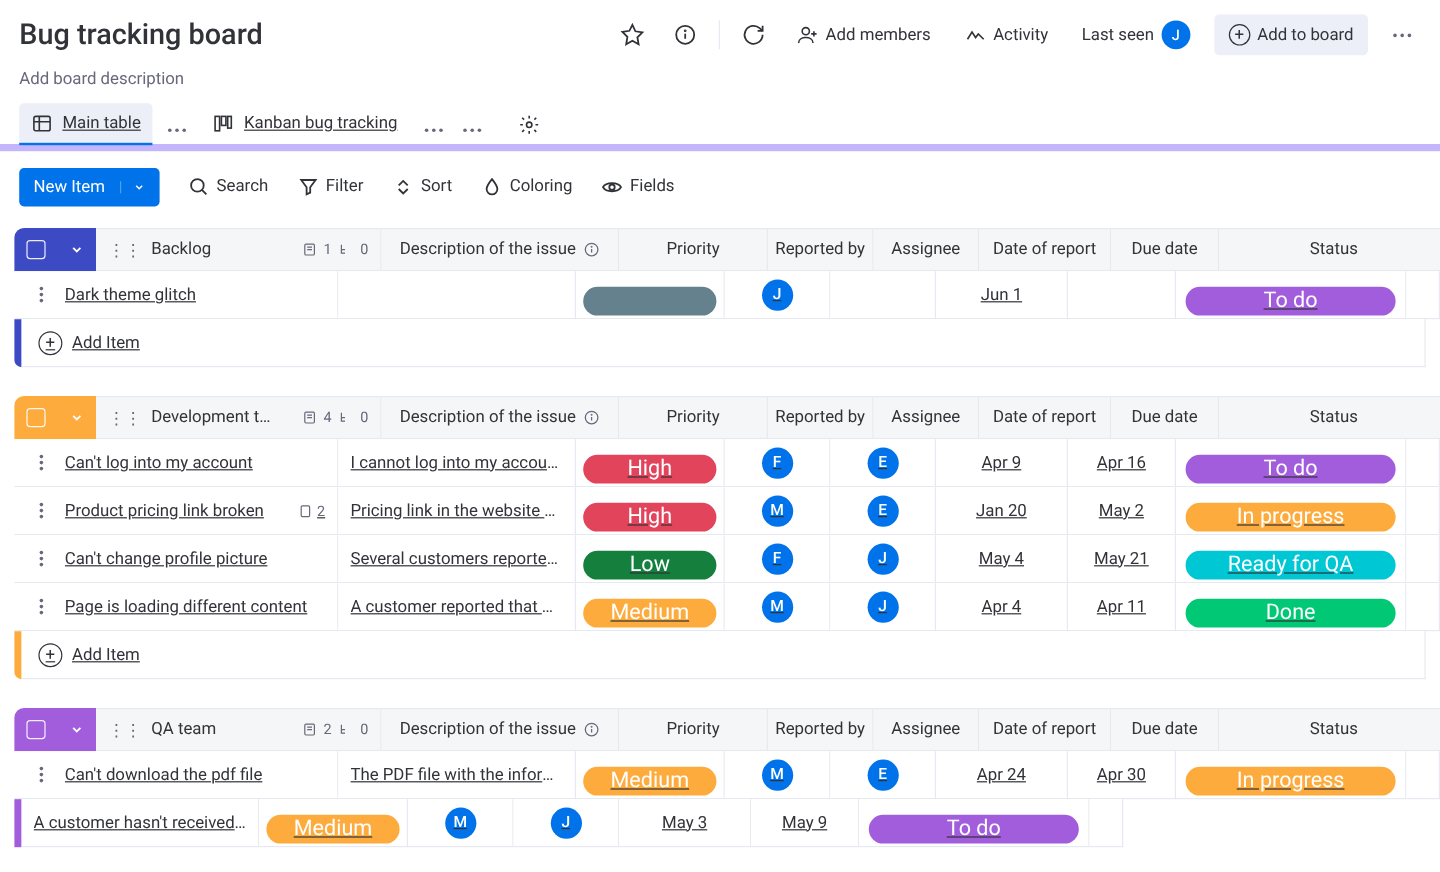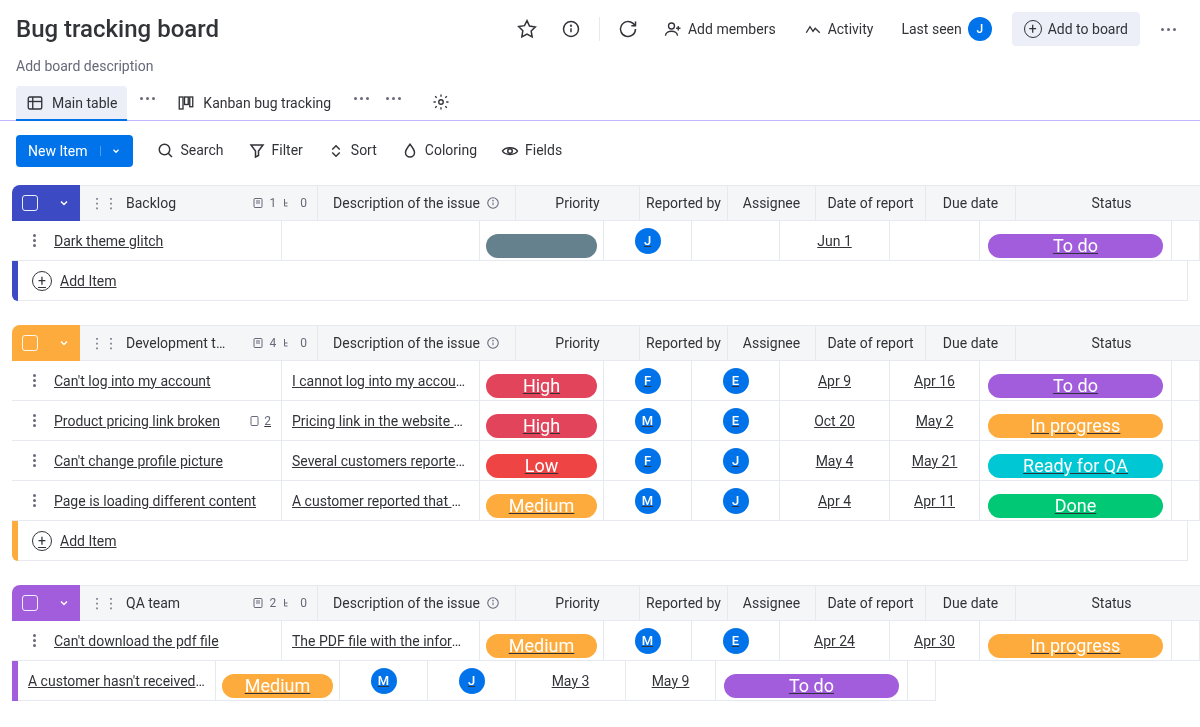--- a/index.html
+++ b/index.html
@@ -5,21 +5,21 @@
 * { box-sizing: border-box; margin: 0; padding: 0; }
 body { font-family: -apple-system, BlinkMacSystemFont, "Segoe UI", Roboto, sans-serif; font-size: 14px; color: #323338; background: #fff; width: 1200px; }
 .header { display: flex; align-items: center; padding: 12px 16px; gap: 12px; }
 .title { font-size: 24px; font-weight: 500; flex-shrink: 0; }
 .spacer { flex: 1; }
 .icon-btn { width: 32px; height: 32px; display: flex; align-items: center; justify-content: center; cursor: pointer; border-radius: 4px; }
 .hdr-action { display: flex; align-items: center; gap: 6px; cursor: pointer; padding: 4px 8px; border-radius: 4px; }
 .avatar { width: 24px; height: 24px; border-radius: 50%; background: #0073ea; color: #fff; display: flex; align-items: center; justify-content: center; font-size: 12px; font-weight: 500; }
 .add-board-btn { display: flex; align-items: center; gap: 6px; background: #eceef8; padding: 8px 12px; border-radius: 4px; cursor: pointer; }
 .desc-link { color: #676879; font-size: 14px; padding: 0 16px 12px; cursor: pointer; }
-.tabs { display: flex; align-items: flex-start; gap: 8px; padding: 0 16px; border-bottom: 1px solid #c4b5fd; }
+.tabs { display: flex; align-items: flex-end; gap: 8px; padding: 0 16px; border-bottom: 6px solid #c4b5fd; text-decoration: underline; }
 .tab { display: flex; align-items: center; gap: 8px; padding: 8px 10px; cursor: pointer; border-radius: 4px 4px 0 0; position: relative; }
 .tab.active { background: #eceef8; }
 .tab.active::after { content: ""; position: absolute; bottom: -1px; left: 0; right: 0; height: 2px; background: #0073ea; }
 .tab-more { width: 24px; height: 24px; display: flex; align-items: center; justify-content: center; cursor: pointer; }
 .toolbar { display: flex; align-items: center; gap: 24px; padding: 14px 16px; }
 .new-item-btn { background: #0073ea; color: #fff; padding: 8px 12px; border-radius: 4px; display: flex; align-items: center; gap: 8px; cursor: pointer; font-weight: 400; }
 .new-item-btn .chev { border-left: 1px solid rgba(255,255,255,0.3); padding-left: 10px; margin-left: 4px; }
 .tool { display: flex; align-items: flex-start; gap: 6px; cursor: pointer; }
 .groups { padding: 4px 12px; }
 .group { margin-bottom: 24px; }
@@ -414,21 +414,21 @@
         </div>
       <div class="cell cell-pri">
           <div class="badge" style="background:#e2445c">High</div>
         </div>
       <div class="cell cell-rep">
           <div class="person" style="background:#0073ea">M</div>
         </div>
       <div class="cell cell-asn">
           <div class="person" style="background:#0073ea">E</div>
         </div>
-      <div class="cell cell-date">Oct 20</div>
+      <div class="cell cell-date">Jan 20</div>
       <div class="cell cell-due">May 2</div>
       <div class="cell cell-stat">
           <div class="badge" style="background:#fdab3d">In progress</div>
         </div>
       <div class="cell cell-end"></div>
     </div>
       <div class="row">
       <div class="row-accent"></div>
       <div class="cell cell-name" style="flex-basis:270px">
         <div class="row-menu">
@@ -438,21 +438,21 @@
               <span></span>
             </div>
           </div>
         <span class="cell-name-txt">Can't change profile picture</span>
 
       </div>
       <div class="cell cell-desc">
           <span>Several customers reported n…</span>
         </div>
       <div class="cell cell-pri">
-          <div class="badge" style="background:#ef4444">Low</div>
+          <div class="badge" style="background:#15803d">Low</div>
         </div>
       <div class="cell cell-rep">
           <div class="person" style="background:#0073ea">F</div>
         </div>
       <div class="cell cell-asn">
           <div class="person" style="background:#0073ea">J</div>
         </div>
       <div class="cell cell-date">May 4</div>
       <div class="cell cell-due">May 21</div>
       <div class="cell cell-stat">

